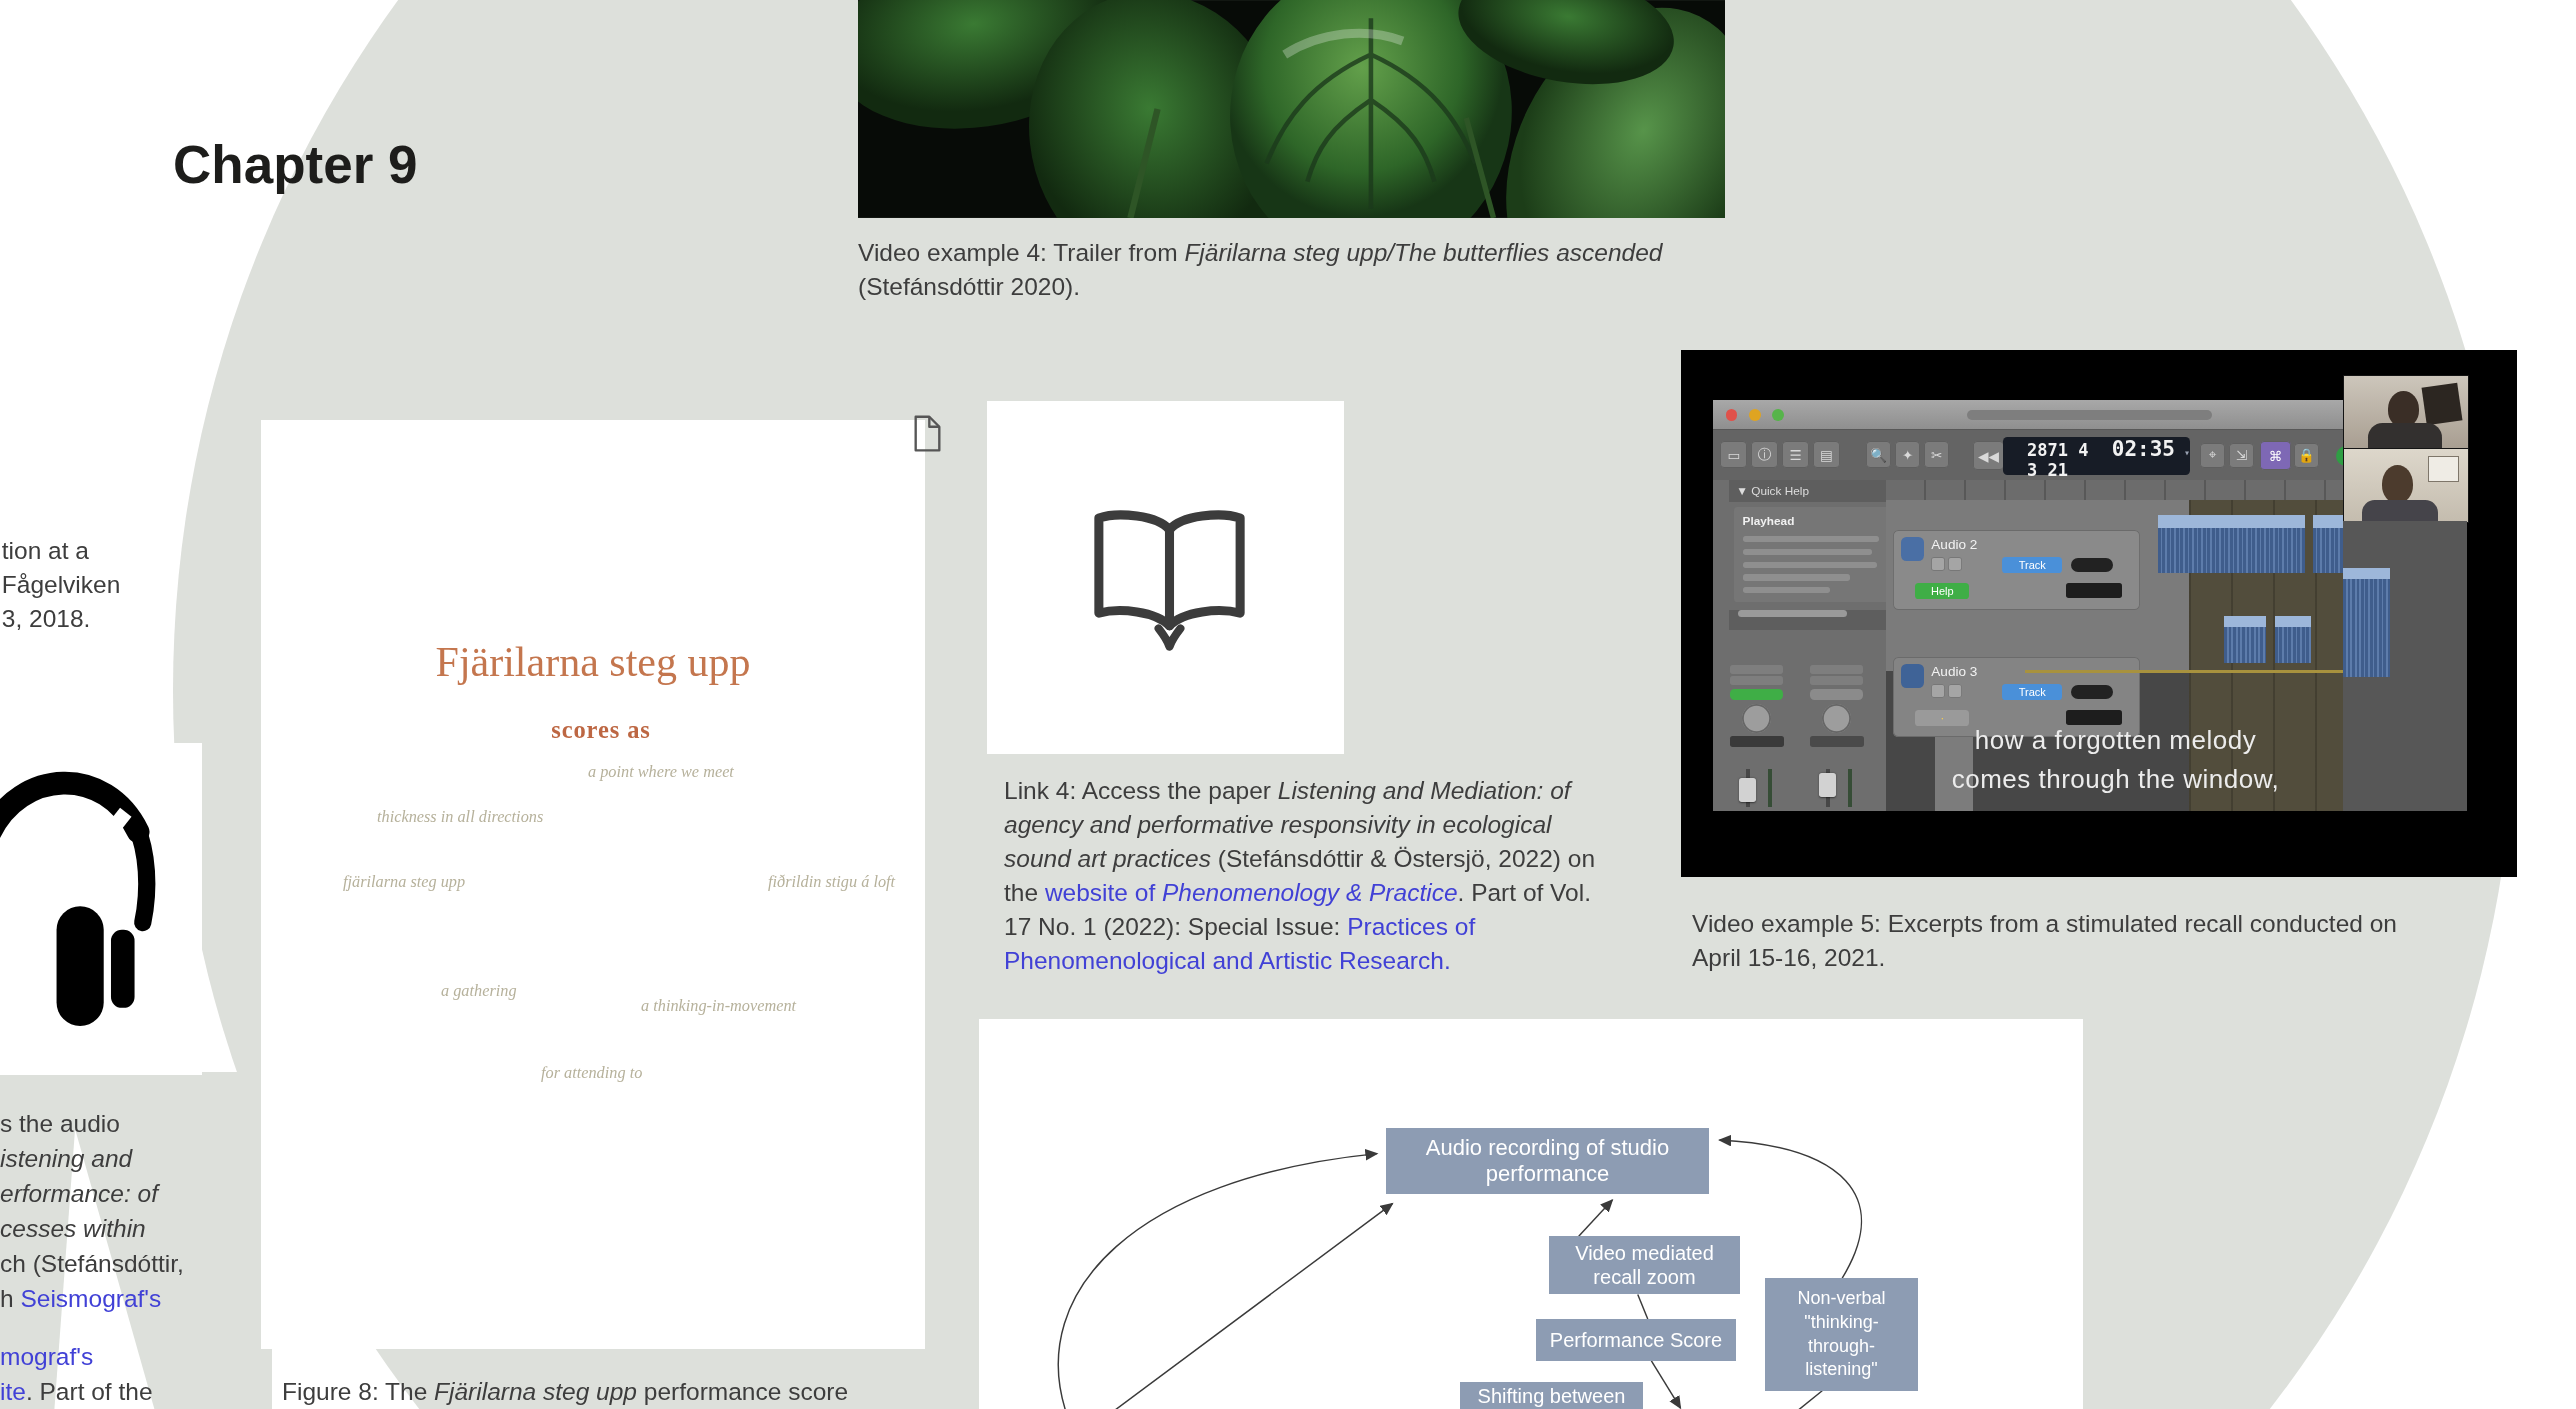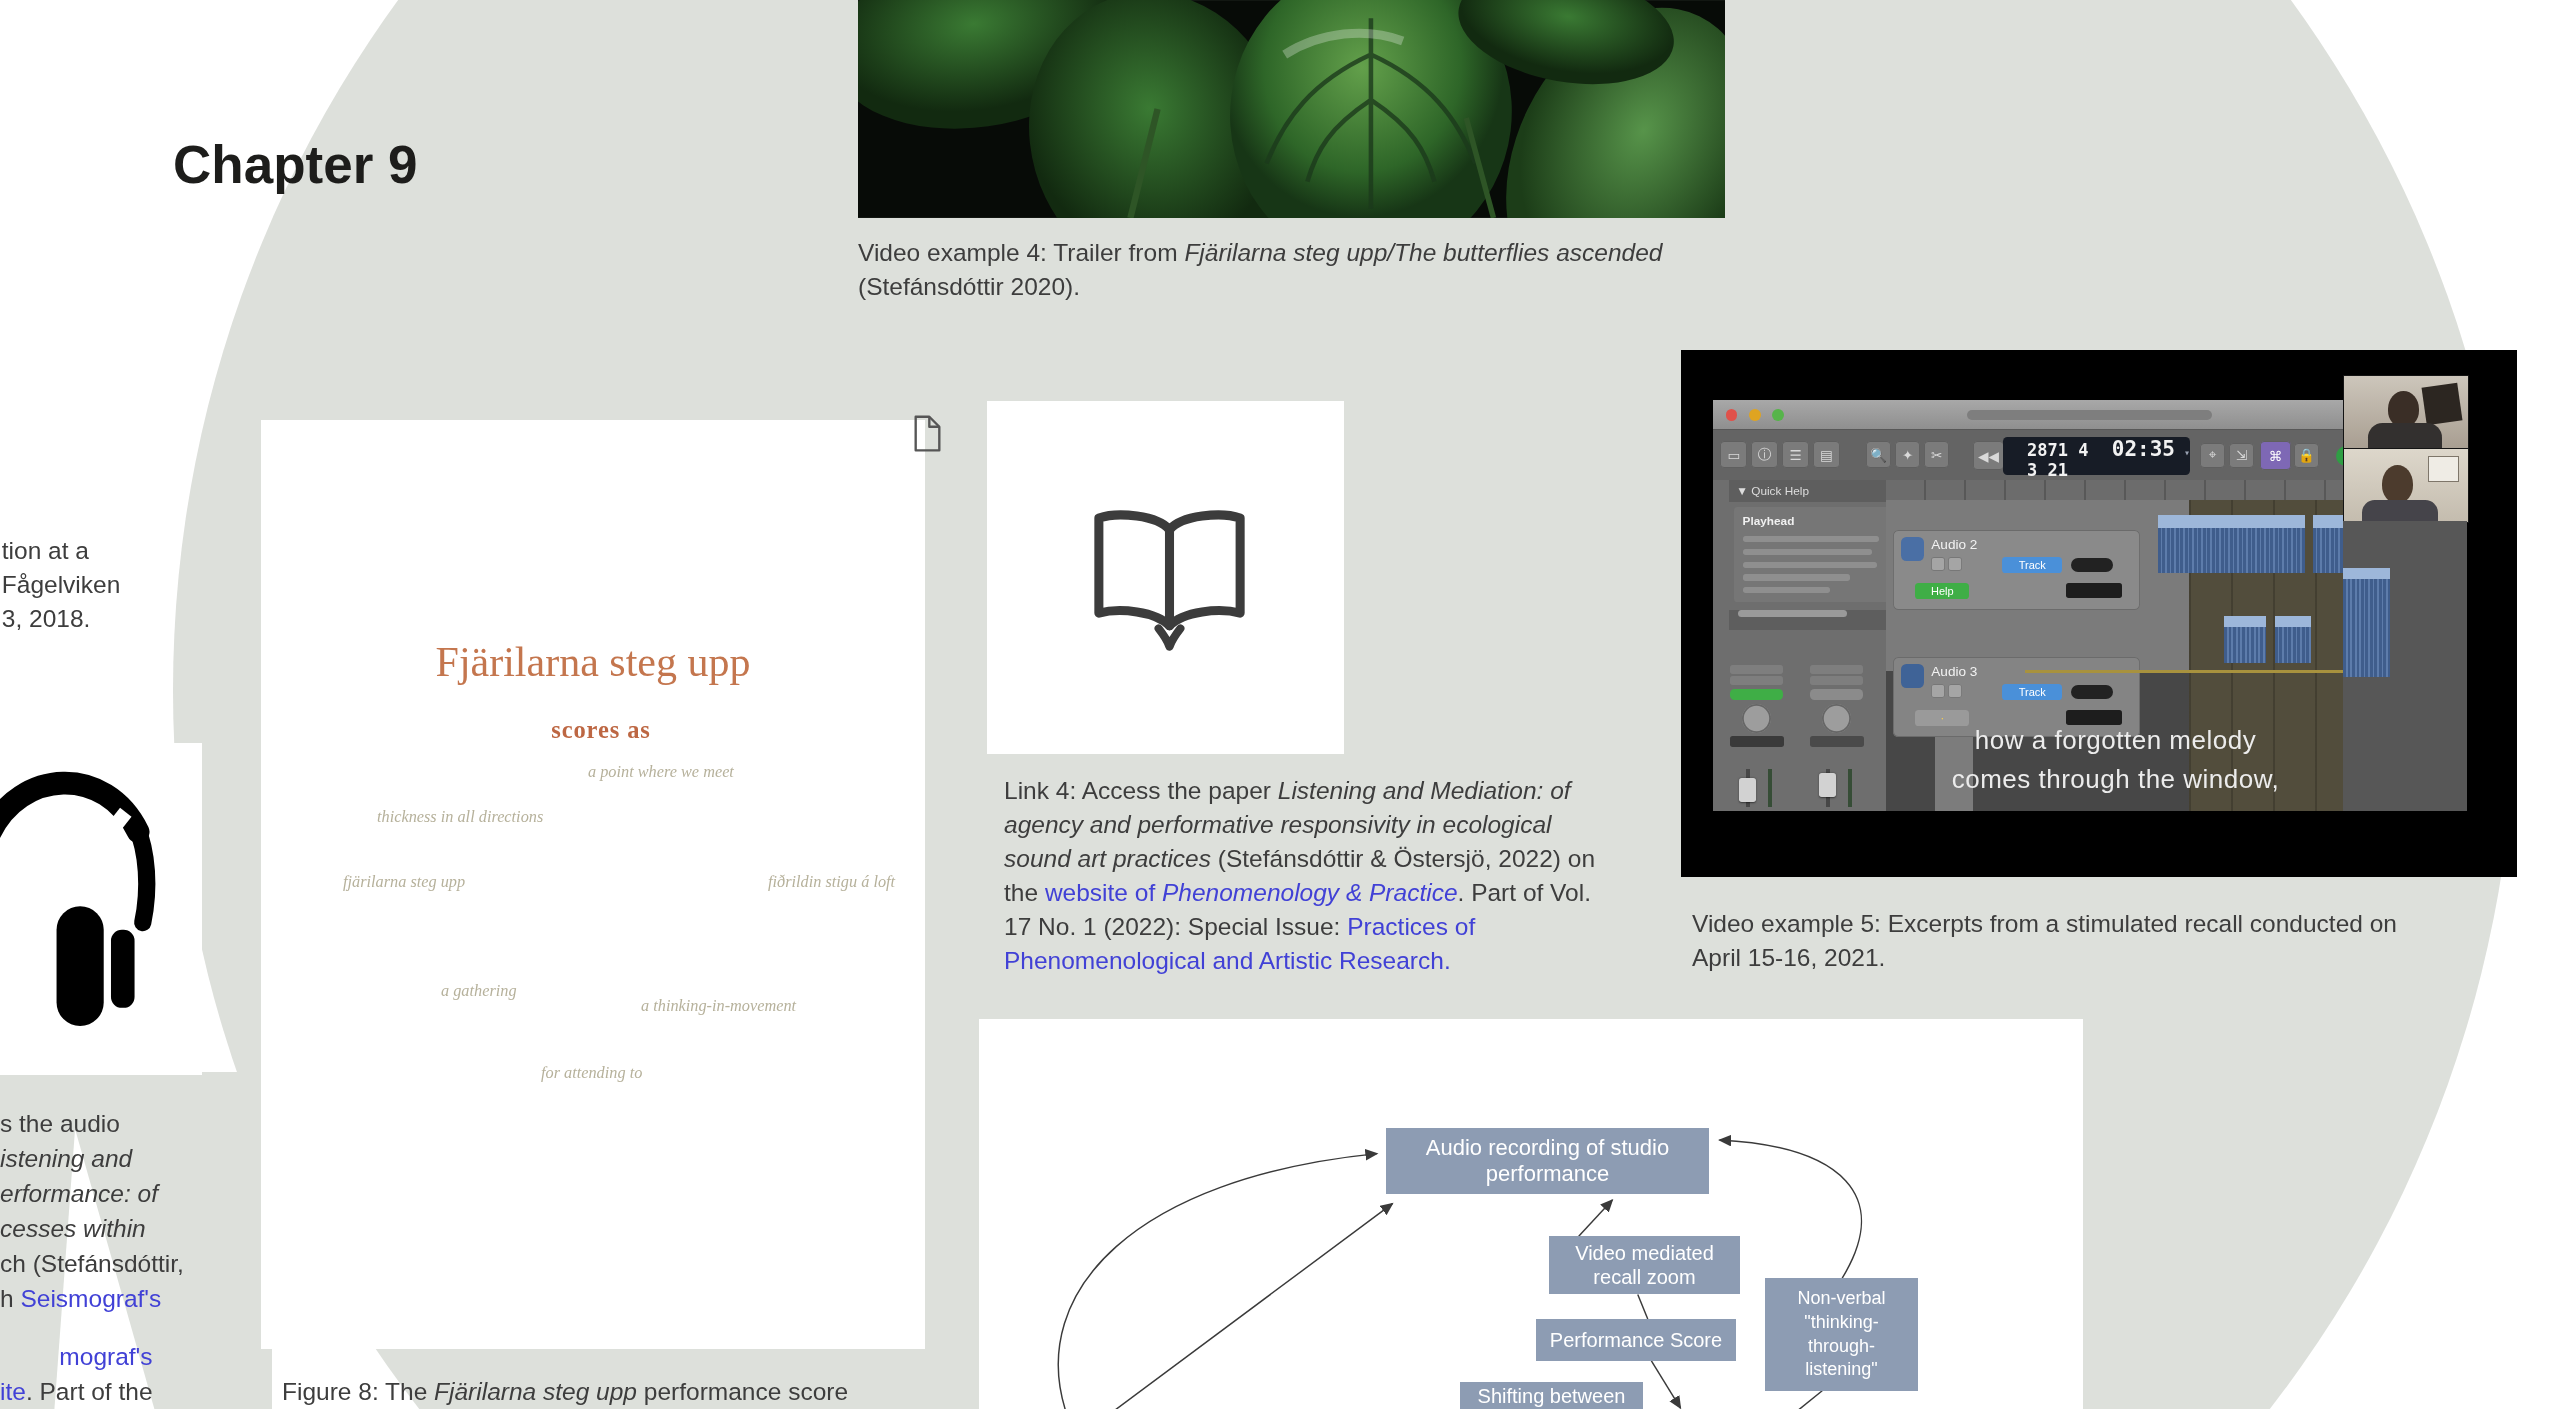--- a/index.html
+++ b/index.html
@@ -2,21 +2,21 @@
 <html style="--circle: #dde0db; --link-blue: #4141d6; --score-orange: #c4764e; --flow-box: #8d9cb3;font-size:14.5px"><head>
 <meta charset="utf-8">
 <style>
   html,body{margin:0;padding:0;background:#fff;}
   .page{position:relative;width:2576px;height:1410px;overflow:hidden;background:#fff;
         font-family:"Liberation Sans",sans-serif;color:#3d3d3d;}
   .abs{position:absolute;}
   .circle{border-radius:50%;background:var(--circle,#dde0db);}
   .cap{font-size:24.5px;line-height:34px;color:#3d3d3d;}
   .it{font-style:italic;}
-  .lnk{color:var(--link-blue,#4141d6);cursor:pointer;text-align:right;}
+  .lnk{color:var(--link-blue,#4141d6);cursor:pointer;}
   .card{background:#fff;}
   .chapter{font-size:53px;font-weight:bold;color:#1d1d1b;letter-spacing:0px;}
   .score-title{font-family:"Liberation Serif",serif;font-size:42px;color:var(--score-orange,#c4764e);}
   .score-sub{font-family:"Liberation Serif",serif;font-size:24.5px;font-weight:bold;color:#bd6743;letter-spacing:0.9px;}
   .faint{font-family:"Liberation Serif",serif;font-style:italic;font-size:16.3px;color:#b6b19b;white-space:nowrap;}
   .flowbox{background:var(--flow-box,#8d9cb3);color:#fff;display:flex;align-items:center;justify-content:center;
            text-align:center;font-size:20px;line-height:24.5px;white-space:pre-line;}
   
   .daw{background:#000;}
   .dwin{background:#6f6f6f;}

